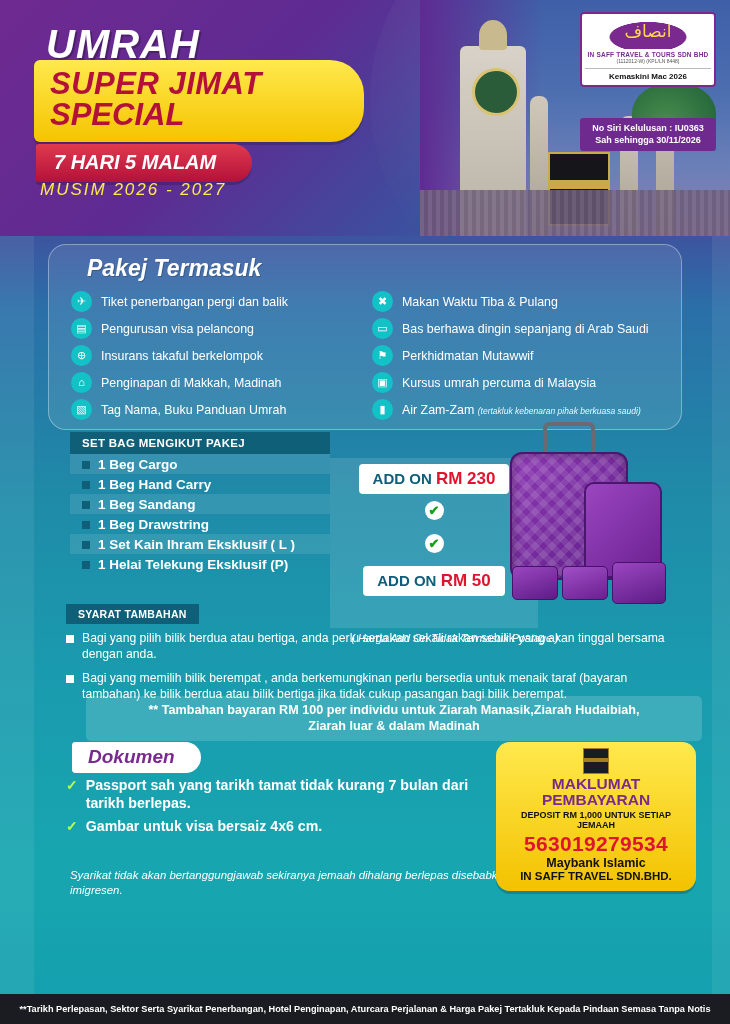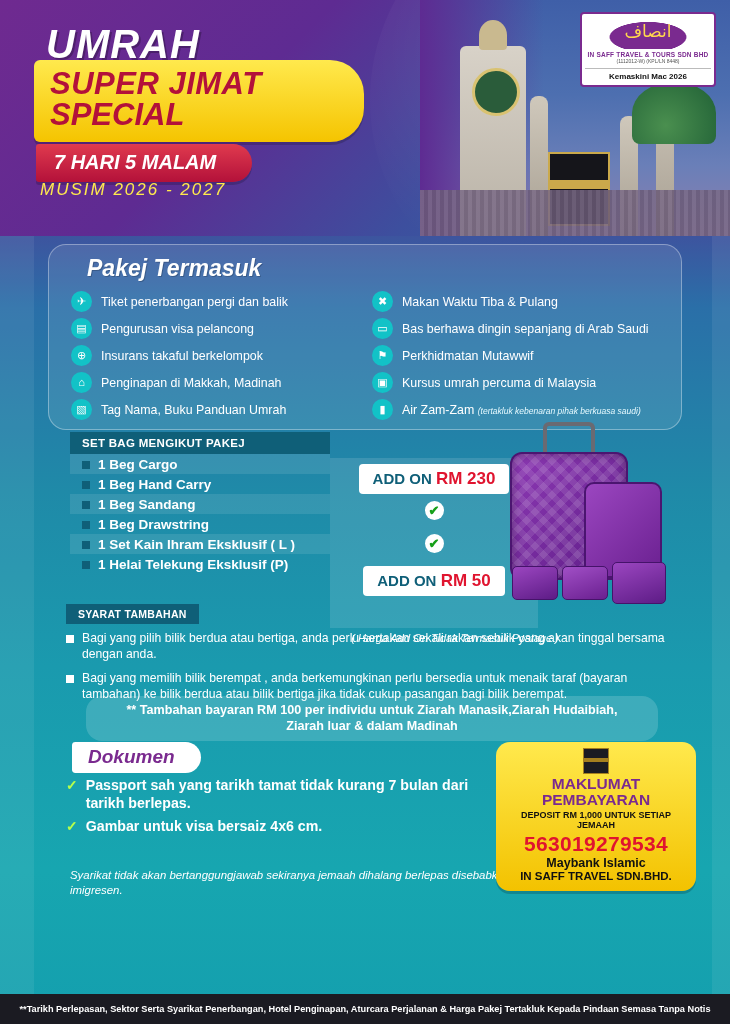--- a/index.html
+++ b/index.html
@@ -231,23 +231,23 @@
     position:absolute; left:66px; top:604px;
     background:#0f5f78; color:#fff; font-size:10.5px; font-weight:bold;
     padding:4px 12px; letter-spacing:.3px;
   }
   .syarat-list { position:absolute; left:66px; top:628px; width:612px; }
   .syarat-item { display:flex; gap:8px; padding:2px 0 6px; }
   .syarat-item .sq { width:8px; height:8px; background:#ffffff; margin-top:5px; flex:0 0 auto; }
   .syarat-item .tx { color:#ffffff; font-size:12.2px; line-height:1.32; }
 
   .tambah-bar {
-    position:absolute; left:86px; top:696px; width:572px;
+    position:absolute; left:86px; top:696px; width:616px;
     background: rgba(255,255,255,0.16);
-    border-radius:16px; padding:6px 10px;
+    border-radius:5px; padding:6px 10px;
     color:#ffffff; font-size:12.6px; font-weight:bold; text-align:center; line-height:1.3;
   }
 
   
   .dok-pill {
     position:absolute; left:72px; top:742px;
     background:#ffffff; border-radius:4px 18px 18px 4px;
     padding:4px 26px 5px 16px;
     color:#7a2a8f; font-size:19px; font-weight:bold; font-style:italic;
   }
@@ -323,20 +323,24 @@
     <div class="red-pill">7 HARI 5 MALAM</div>
     <div class="musim">MUSIM 2026 - 2027</div>
 
     <div class="logo-box">
       <span class="logo-arabic"></span>
       <div class="logo-name">IN SAFF TRAVEL &amp; TOURS SDN BHD</div>
       <div class="logo-reg">(1112012-W) (KPL/LN 8448)</div>
       <div class="logo-sub">Kemaskini Mac 2026</div>
     </div>
 
+    <div class="cert-box">
+      <div>No Siri Kelulusan : IU0363</div>
+      <div>Sah sehingga 30/11/2026</div>
+    </div>
   </div>
 
   <div class="side-bar-l"></div>
   <div class="side-bar-r"></div>
 
   <div class="card-pakej">
     <h2>Pakej Termasuk</h2>
     <div class="feat-grid">
       <div class="feat-col">
         <div class="feat">

